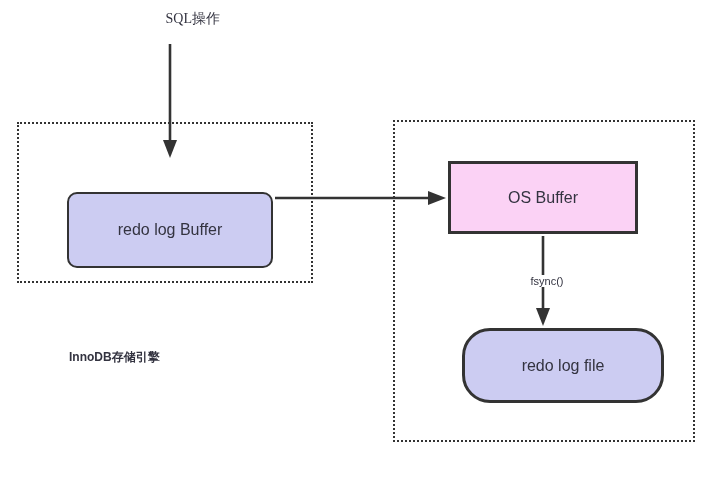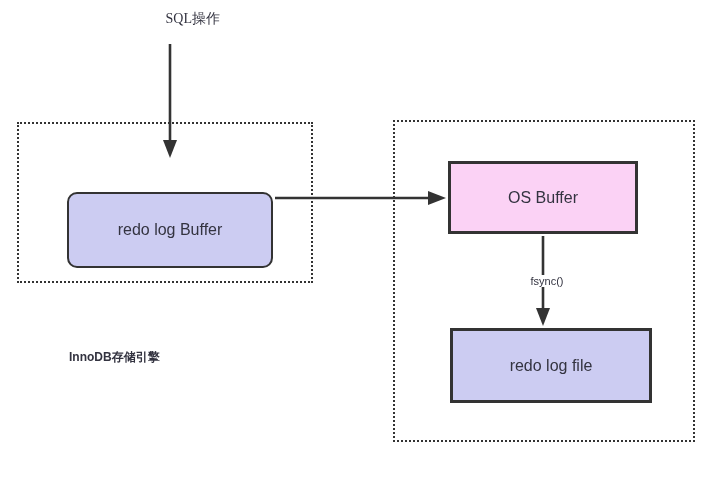--- a/index.html
+++ b/index.html
@@ -45,22 +45,23 @@
     background: var(--color-lavender);
     border-radius: 10px;
     border-width: 2.5px;
     margin-top: 32px;
   }
   .node-os-buffer {
     left: 448px; top: 161px; width: 190px; height: 73px;
     background: var(--color-pink);
   }
   .node-redo-file {
-    left: 450px; top: 328px; width: 202px; height: 75px;
+    left: 462px; top: 328px; width: 202px; height: 75px;
     background: var(--color-lavender);
+    border-radius: 28px;
   }
   .free-label {
     position: absolute;
     color: var(--color-text);
     white-space: nowrap;
   }
   .label-sql {
     left: 120px; top: 10px; width: 100px;
     text-align: right;
     font-size: 14px;

